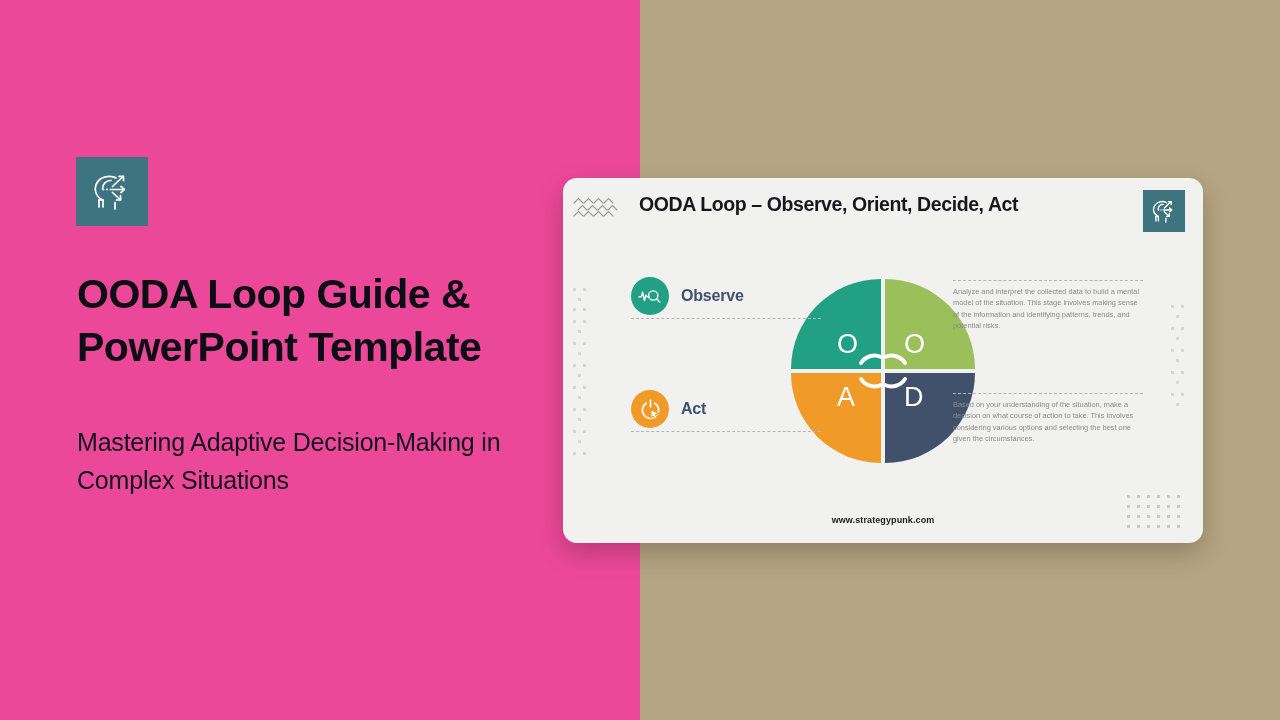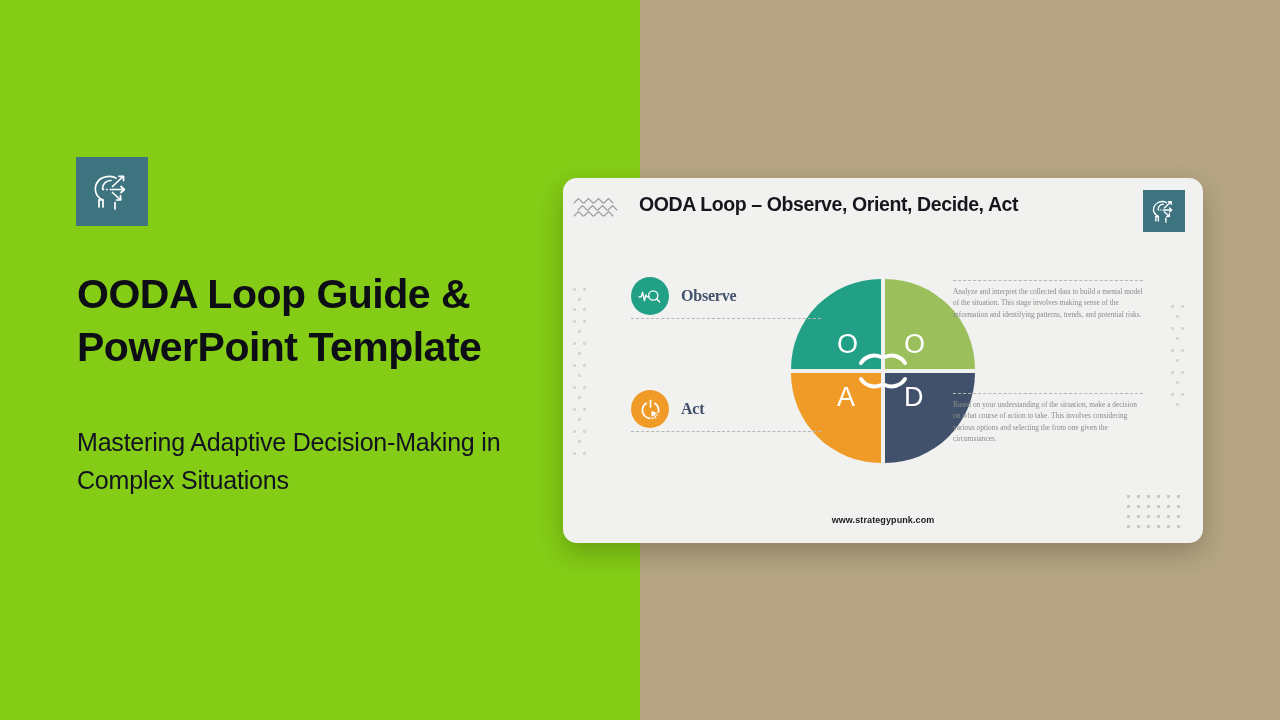--- a/index.html
+++ b/index.html
@@ -10,21 +10,21 @@
   }
   #stage {
     position: relative;
     width: 1280px; height: 720px;
     background: #b5a582;
   }
   
   #left-panel {
     position: absolute; left: 0; top: 0;
     width: 640px; height: 720px;
-    background: #84cc16;
+    background: #ec4899;
   }
   #brand-logo {
     position: absolute; left: 76px; top: 157px;
     width: 72px; height: 69px;
     background: #3e7380;
     display: flex; align-items: center; justify-content: center;
   }
   #hero-title {
     position: absolute; left: 77px; top: 268px;
     width: 520px;
@@ -68,21 +68,21 @@
   #wheel {
     position: absolute; left: 226px; top: 99px;
     width: 188px; height: 188px;
   }
   .quad-letter {
     position: absolute; color: #ffffff;
     font-size: 27px; font-weight: 400;
     font-family: "Liberation Sans", sans-serif;
   }
   
-  .sect { position: absolute; width: 190px; font-family: Liberation Serif, serif; }
+  .sect { position: absolute; width: 190px; }
   .sect-head { display: flex; align-items: center; height: 38px; }
   .badge {
     width: 38px; height: 38px; border-radius: 50%;
     display: flex; align-items: center; justify-content: center;
     flex: 0 0 38px;
   }
   .sect-title {
     font-size: 16px; font-weight: 700; color: #41516b;
     letter-spacing: -0.2px;
   }
@@ -313,18 +313,18 @@
       <div class="dash-rule"></div>
     </div>
 
     <div class="sect" id="sect-orient">
       <div class="dash-rule"></div>
       <div class="sect-body">Analyze and interpret the collected data to build a mental model of the situation. This stage involves making sense of the information and identifying patterns, trends, and potential risks.</div>
     </div>
 
     <div class="sect" id="sect-decide">
       <div class="dash-rule"></div>
-      <div class="sect-body">Based on your understanding of the situation, make a decision on what course of action to take. This involves considering various options and selecting the from one given the circumstances.</div>
+      <div class="sect-body">Based on your understanding of the situation, make a decision on what course of action to take. This involves considering various options and selecting the best one given the circumstances.</div>
     </div>
 
     <div id="card-footer">www.strategypunk.com</div>
   </div>
 </div>
 
 </body></html>

